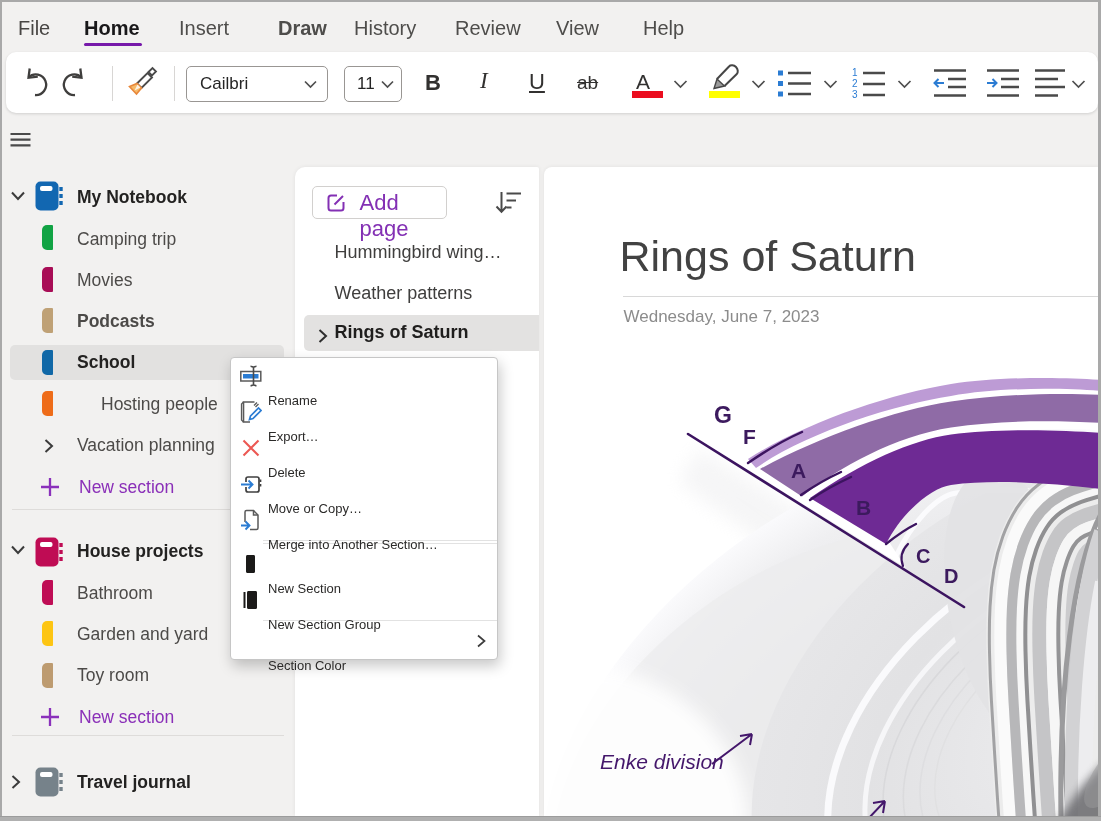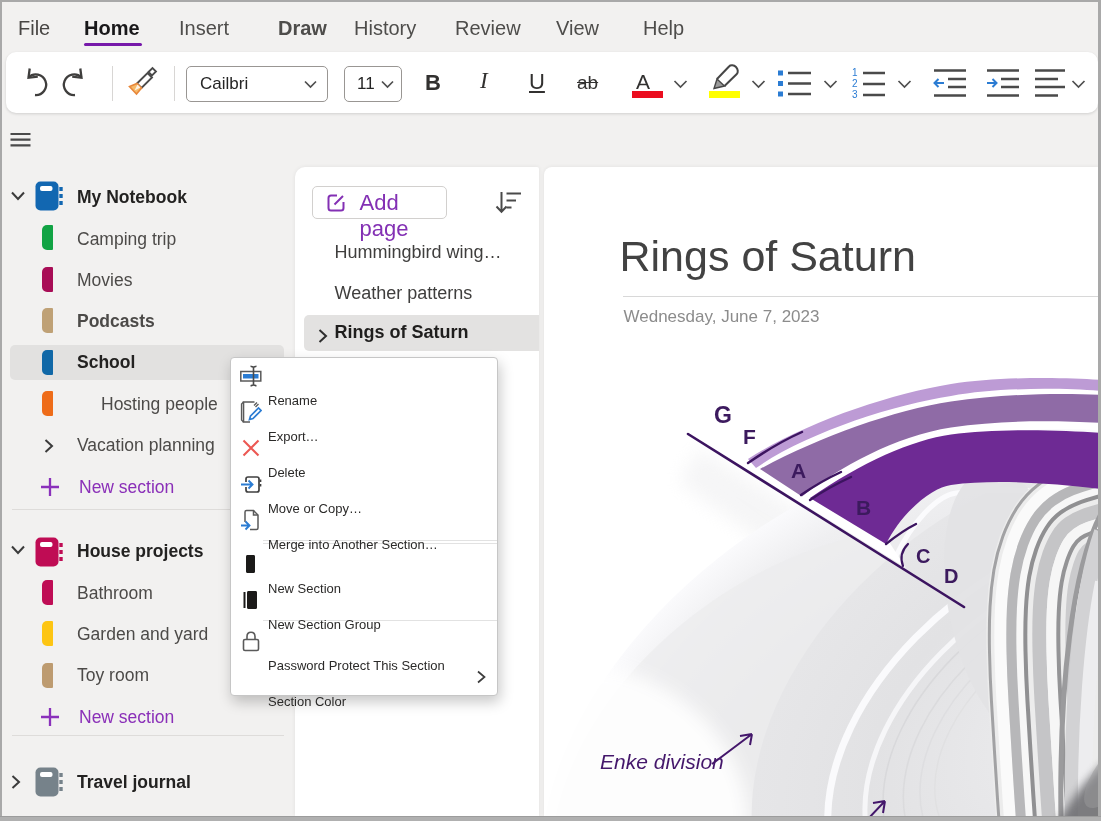--- a/index.html
+++ b/index.html
@@ -396,27 +396,20 @@
     </div>
   <div class="mi">
       <svg class="micon" viewBox="0 0 22 22">
       <path d="M8.5 2 H15.5 C16.5 2 17 2.6 17 3.5 V18.5 C17 19.4 16.5 20 15.5 20 H8.5 C7.5 20 7 19.4 7 18.5 V3.5 C7 2.6 7.5 2 8.5 2 Z" fill="#1b1a19"></path>
       <path d="M4.5 3 V19" stroke="#1b1a19" stroke-width="2"></path>
     </svg>
       <span class="mtext">New Section Group</span>
     </div>
   <div class="msep"></div>
   <div class="mi">
-      <svg class="micon" viewBox="0 0 22 22">
-      <rect x="3.5" y="9.5" width="15" height="11" rx="1.5" fill="none" stroke="#5a5a5a" stroke-width="1.6"></rect>
-      <path d="M7 9.5 V6.5 C7 4 8.5 2.2 11 2.2 C13.5 2.2 15 4 15 6.5 V9.5" fill="none" stroke="#5a5a5a" stroke-width="1.6"></path>
-    </svg>
-      <span class="mtext">Password Protect This Section</span>
-    </div>
-  <div class="mi">
       <span class="mtext">Section Color</span>
     <svg class="abs" style="left:246px;top:11px;" width="9" height="14" viewBox="0 0 9 14">
         <path d="M1 1.5 L7.5 7 L1 12.5" fill="none" stroke="#3c3c3c" stroke-width="1.7"></path>
       </svg>
   </div>
 </div>
 
 <div class="abs" id="frameTop"></div>
 <div class="abs" id="frameLeft"></div>
 <div class="abs" id="frameRight"></div>

